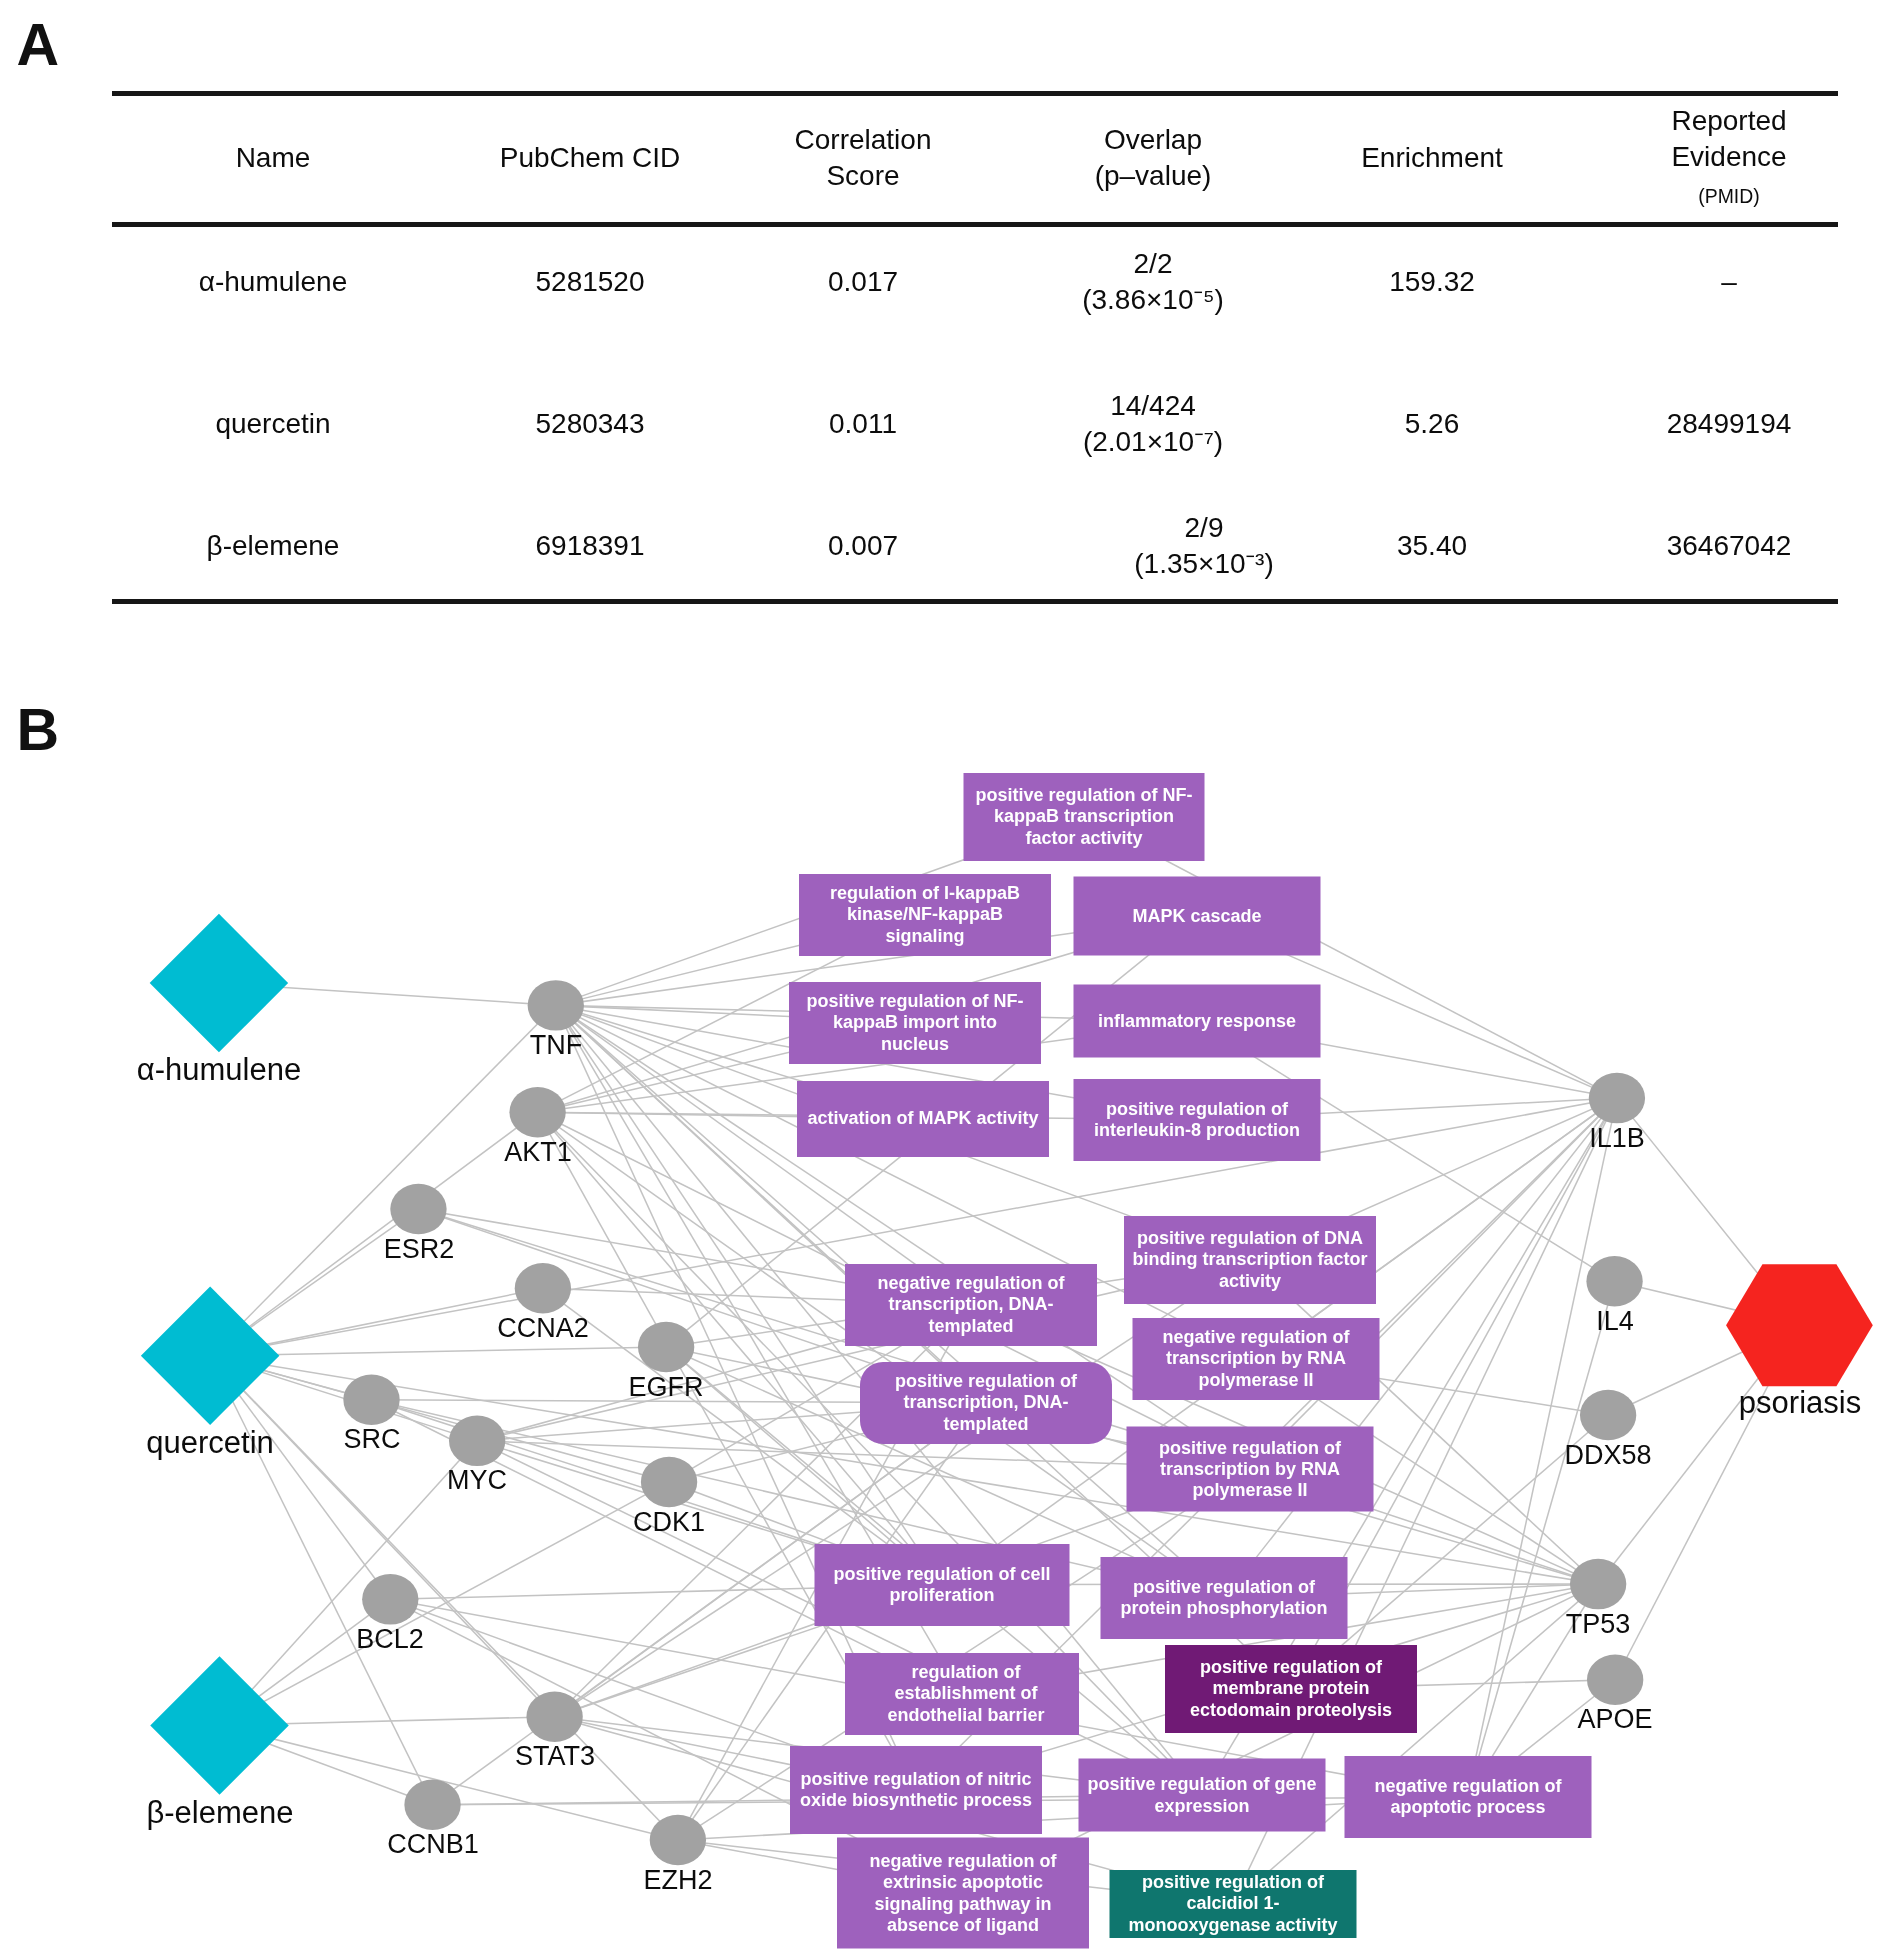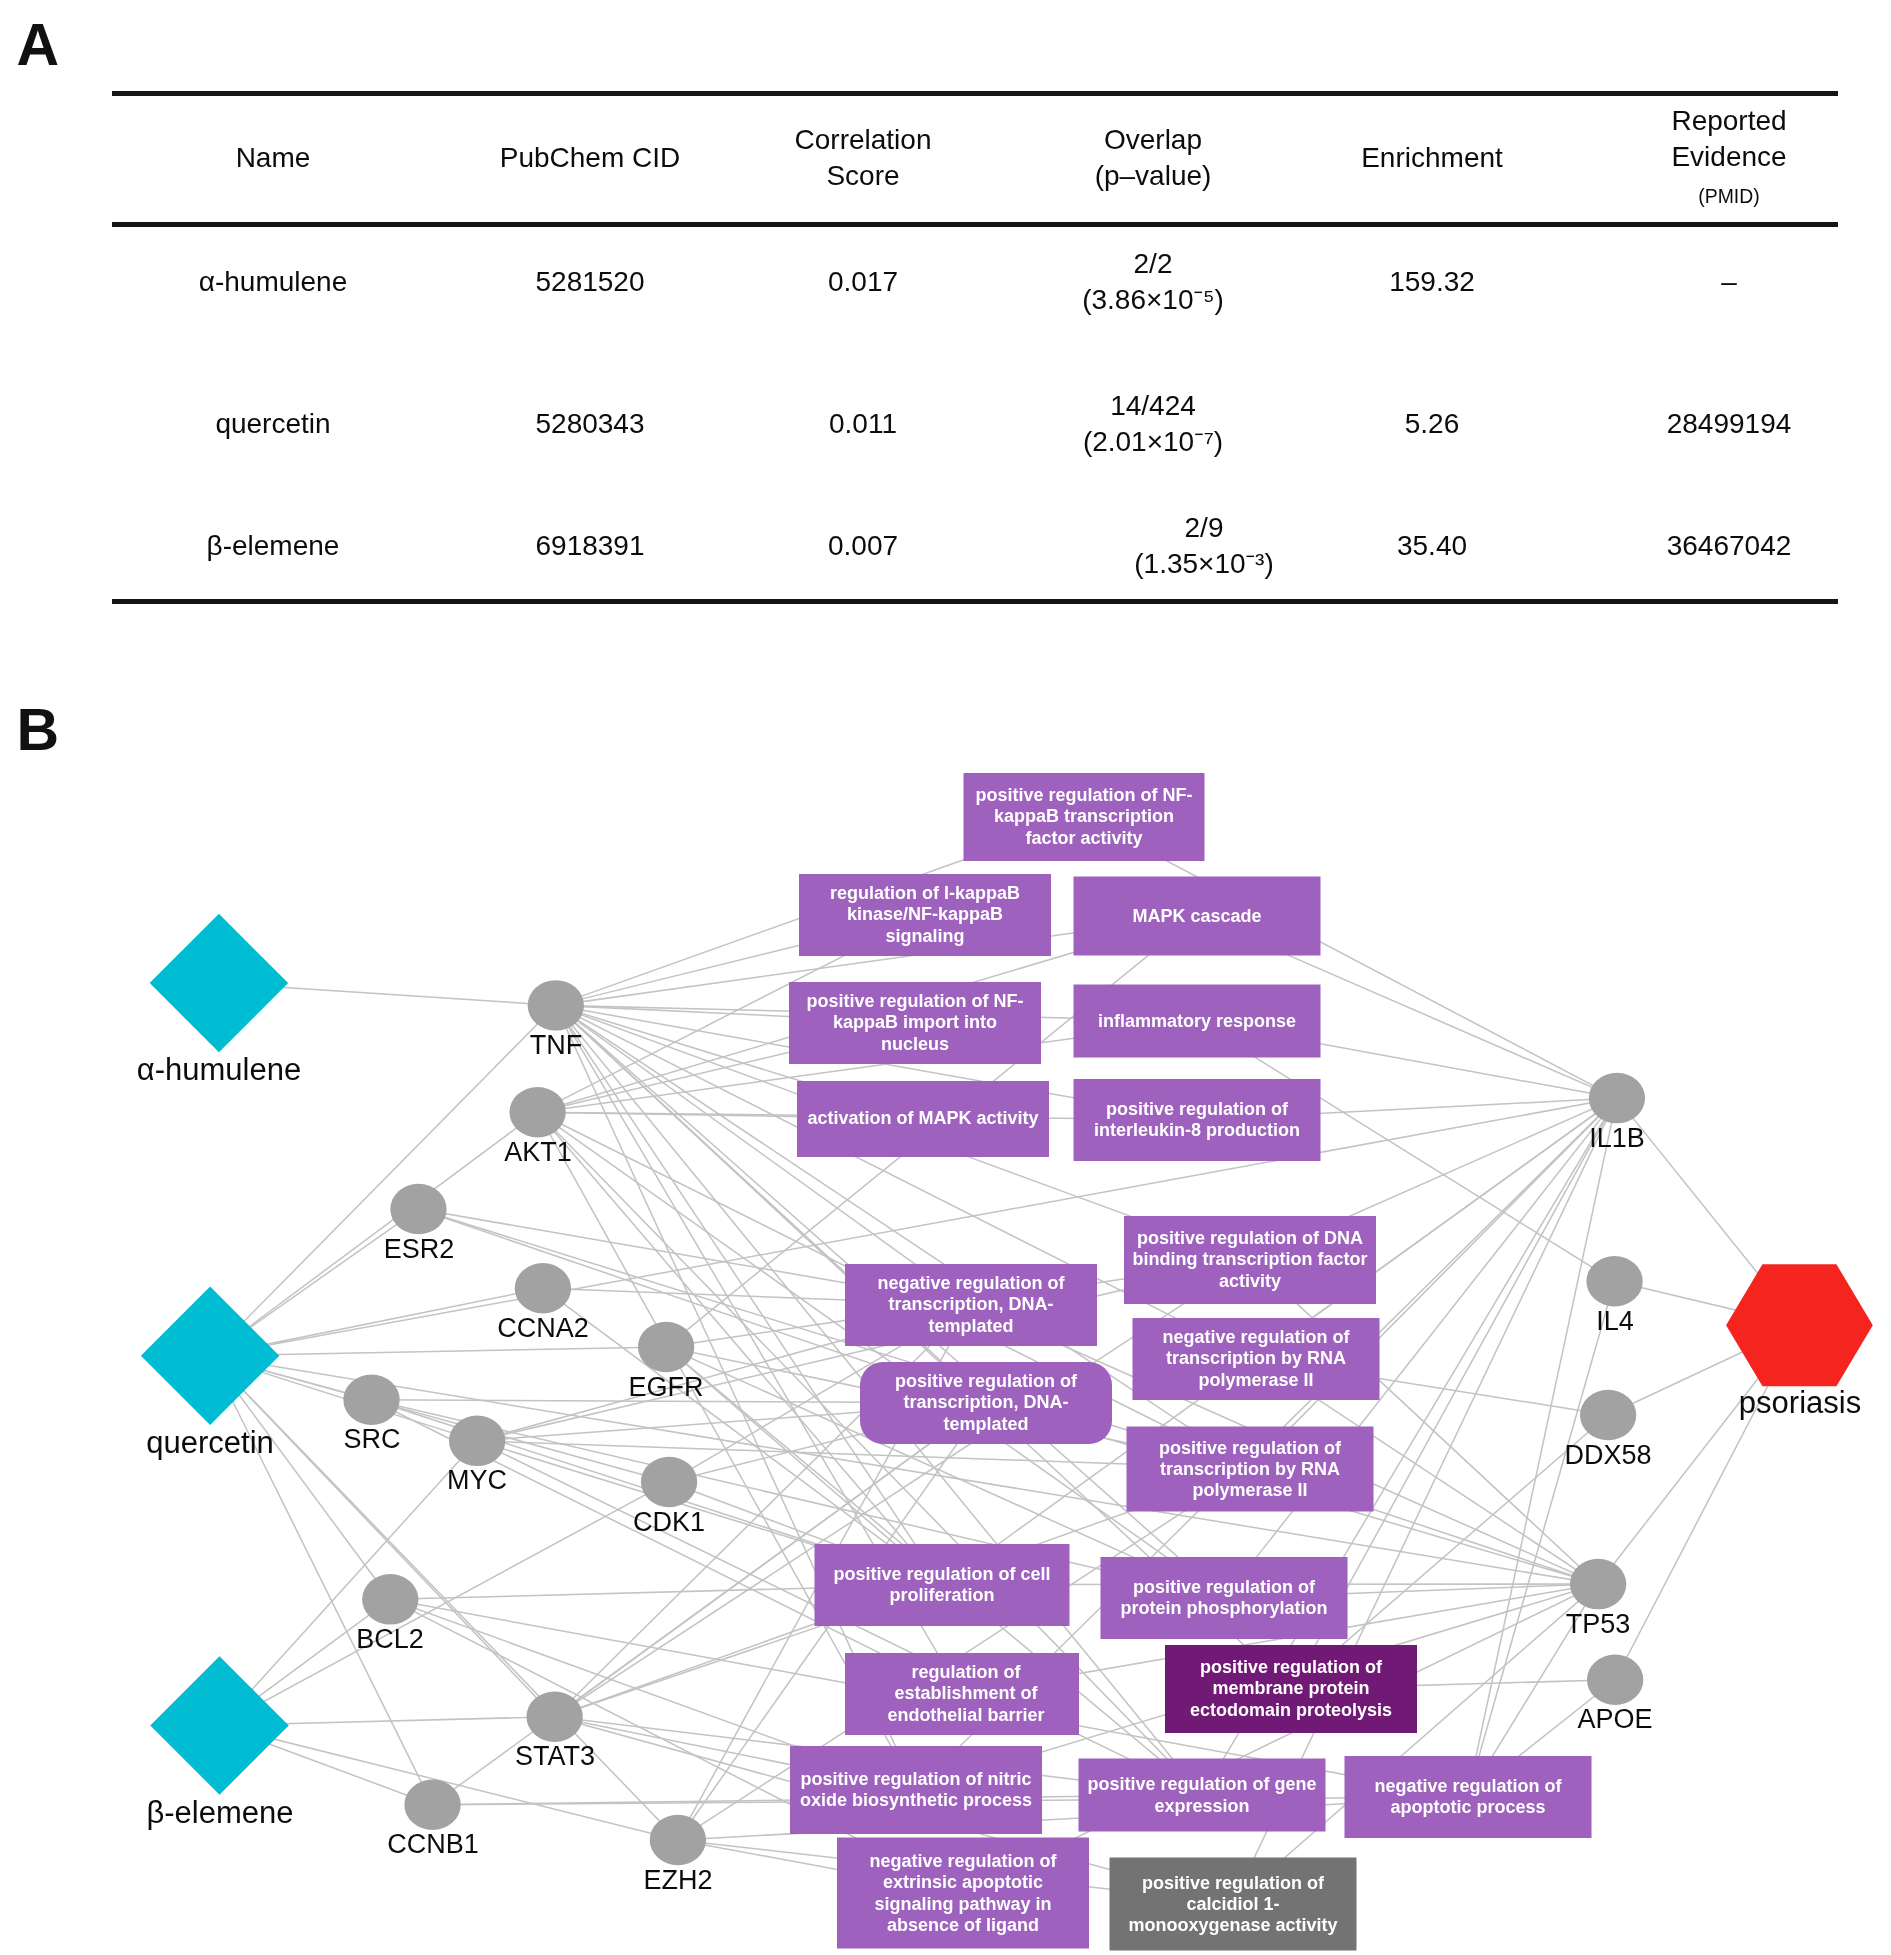--- a/index.html
+++ b/index.html
@@ -235,21 +235,21 @@
       <div class="term-box" style="left: 986px; top: 1403px; width: 252px; height: 82px; background: rgb(158, 97, 189); border-radius: 23px;">positive regulation of transcription, DNA-templated</div>
       <div class="term-box" style="left: 1250px; top: 1469px; width: 247px; height: 85px; background: rgb(158, 97, 189);">positive regulation of transcription by RNA polymerase II</div>
       <div class="term-box" style="left: 942px; top: 1585px; width: 255px; height: 82px; background: rgb(158, 97, 189);">positive regulation of cell proliferation</div>
       <div class="term-box" style="left: 1224px; top: 1598px; width: 247px; height: 82px; background: rgb(158, 97, 189);">positive regulation of protein phosphorylation</div>
       <div class="term-box" style="left: 962px; top: 1694px; width: 234px; height: 82px; background: rgb(158, 97, 189); padding-left: 16px;">regulation of establishment of endothelial barrier</div>
       <div class="term-box" style="left: 1291px; top: 1689px; width: 252px; height: 88px; background: #701a75;">positive regulation of membrane protein ectodomain proteolysis</div>
       <div class="term-box" style="left: 916px; top: 1790px; width: 252px; height: 88px; background: rgb(158, 97, 189);">positive regulation of nitric oxide biosynthetic process</div>
       <div class="term-box" style="left: 1202px; top: 1795px; width: 247px; height: 73px; background: rgb(158, 97, 189);">positive regulation of gene expression</div>
       <div class="term-box" style="left: 1468px; top: 1797px; width: 247px; height: 82px; background: rgb(158, 97, 189);">negative regulation of apoptotic process</div>
       <div class="term-box" style="left: 963px; top: 1893px; width: 252px; height: 111px; background: rgb(158, 97, 189);">negative regulation of extrinsic apoptotic signaling pathway in absence of ligand</div>
-      <div class="term-box" style="left: 1233px; top: 1904px; width: 247px; height: 93px; background: #737373;">positive regulation of calcidiol 1-monooxygenase activity</div>
+      <div class="term-box" style="left: 1233px; top: 1904px; width: 247px; height: 68px; background: #0f766e;">positive regulation of calcidiol 1-monooxygenase activity</div>
     </div>
   <div id="nlabels">
       <div class="nlabel big" style="left: 219px; top: 1070px;">α-humulene</div>
       <div class="nlabel big" style="left: 210px; top: 1443px;">quercetin</div>
       <div class="nlabel big" style="left: 220px; top: 1813px;">β-elemene</div>
       <div class="nlabel" style="left: 556px; top: 1045px;">TNF</div>
       <div class="nlabel" style="left: 538px; top: 1152px;">AKT1</div>
       <div class="nlabel" style="left: 419px; top: 1249px;">ESR2</div>
       <div class="nlabel" style="left: 543px; top: 1328px;">CCNA2</div>
       <div class="nlabel" style="left: 666px; top: 1387px;">EGFR</div>

